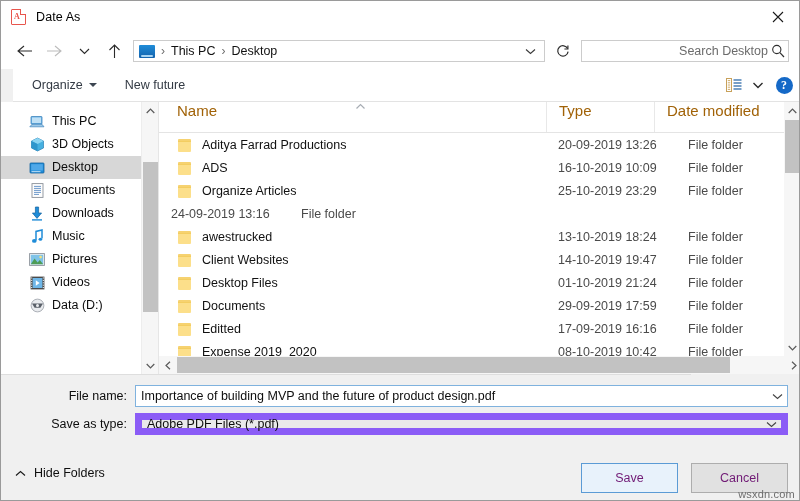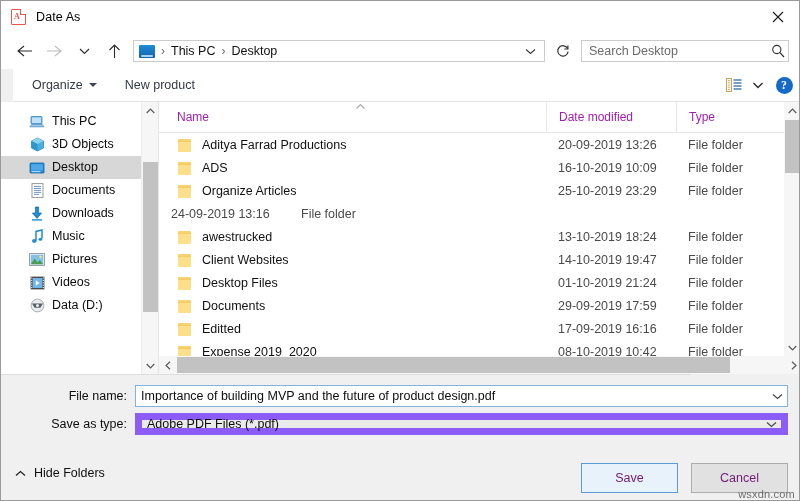--- a/index.html
+++ b/index.html
@@ -165,20 +165,21 @@
   .searchbox input {
     border: 0;
     outline: 0;
     flex: 1 1 auto;
     font-family: "Liberation Sans", sans-serif;
     font-size: 12.5px;
     color: #6b6b6b;
     padding: 0 0 0 7px;
     background: transparent;
     min-width: 0;
+    text-align: right;
   }
   .searchbox input::placeholder { color: #6b6b6b; opacity: 1; }
   .search-icon {
     width: 20px;
     display: flex; align-items: center; justify-content: center;
     color: #2e2e2e;
     flex: none;
   }
 
   
@@ -317,25 +318,25 @@
   }
   .col-head {
     position: relative;
     height: 30px;
     border-bottom: 1px solid #e4e4e4;
     display: flex;
     align-items: center;
     background: #ffffff;
   }
   .col {
-    font-size: 12px;
-    color: #a21caf;
+    font-size: 15px;
+    color: #a16207;
     height: 30px;
     display: flex;
-    align-items: center;
+    align-items: flex-start;
     box-sizing: border-box;
   }
   .col-name { width: 387px; padding-left: 18px; }
   .col-date { width: 130px; padding-left: 12px; border-left: 1px solid #e8e8e8; }
   .col-type { width: 108px; padding-left: 12px; border-left: 1px solid #e8e8e8; }
   .sort-arrow {
     position: absolute;
     left: 196px; top: 1px;
     color: #9aa0a6;
     font-size: 9px;
@@ -608,21 +609,21 @@
       </span>
     </div>
   </div>
 
   <div class="cmdbar">
     <div class="cmd-item cmd-organize">
       <span>Organize</span>
       <span class="caret-down"></span>
     </div>
     <div class="cmd-item cmd-newfolder">
-      <span>New product</span>
+      <span>New future</span>
     </div>
     <div class="cmdbar-right">
       <span class="view-icon">
         <svg width="16" height="14" viewBox="0 0 16 14">
           <rect x="0.5" y="0.5" width="5" height="13" stroke="#c8a15a" stroke-width="1" fill="#fff"></rect>
           <path d="M1.8 2.6 h2.4 M1.8 4.8 h2.4 M1.8 7 h2.4 M1.8 9.2 h2.4 M1.8 11.4 h2.4" stroke="#c8a15a" stroke-width="0.9"></path>
           <path d="M7.5 2 h8 M7.5 5 h8 M7.5 8 h8 M7.5 11 h8" stroke="#4a7fb5" stroke-width="1.3"></path>
         </svg>
       </span>
       <span class="view-caret">
@@ -757,25 +758,25 @@
         </div>
       </div>
     </div>
 
     <div class="filelist">
 
       <div class="col-head">
         <div class="col col-name">
           <span>Name</span>
         </div>
+        <div class="col col-type">
+          <span>Type</span>
+        </div>
         <div class="col col-date">
           <span>Date modified</span>
-        </div>
-        <div class="col col-type">
-          <span>Type</span>
         </div>
         <div class="sort-arrow">
           <svg width="11" height="7" viewBox="0 0 11 7">
               <path d="M1.5 5.5 L5.5 1.5 L9.5 5.5" stroke="#a7adb4" stroke-width="1.2" fill="none"></path>
             </svg>
         </div>
       </div>
 
       <div class="rows">
         <div class="row">

